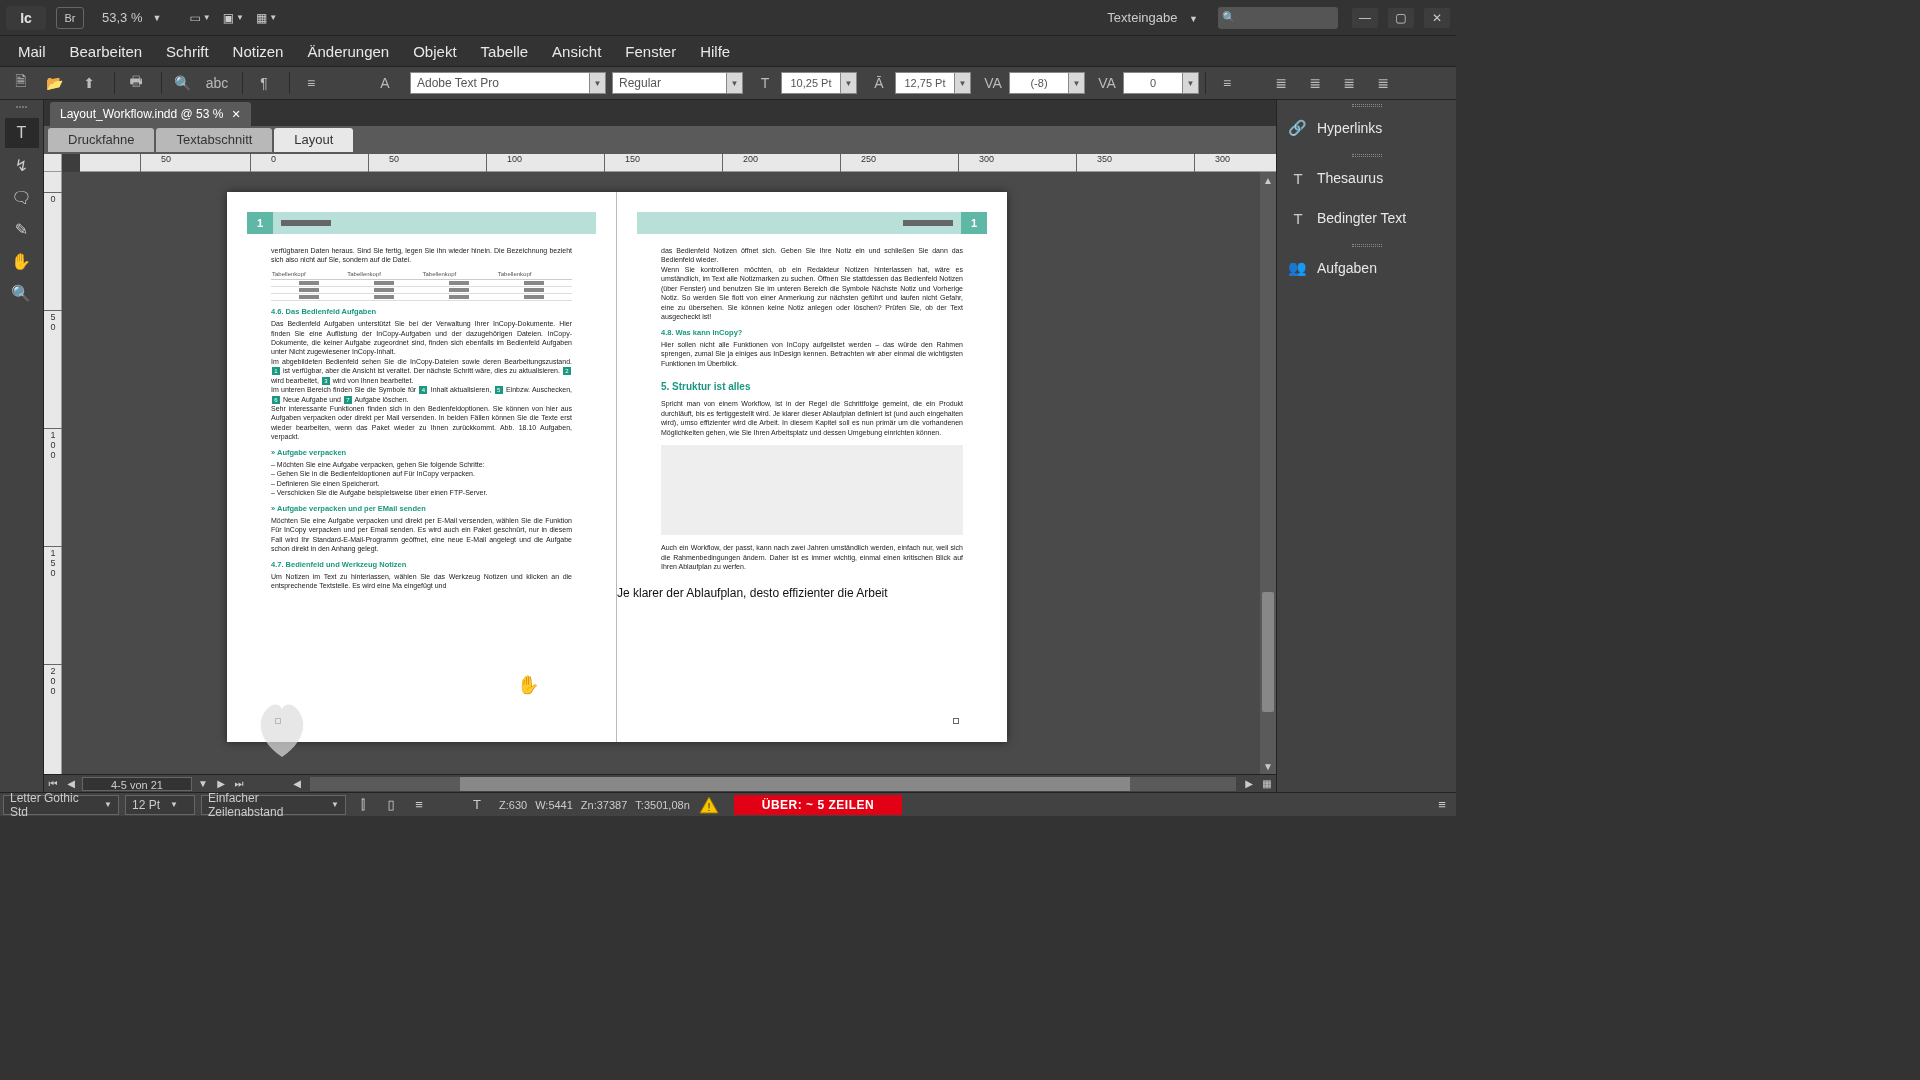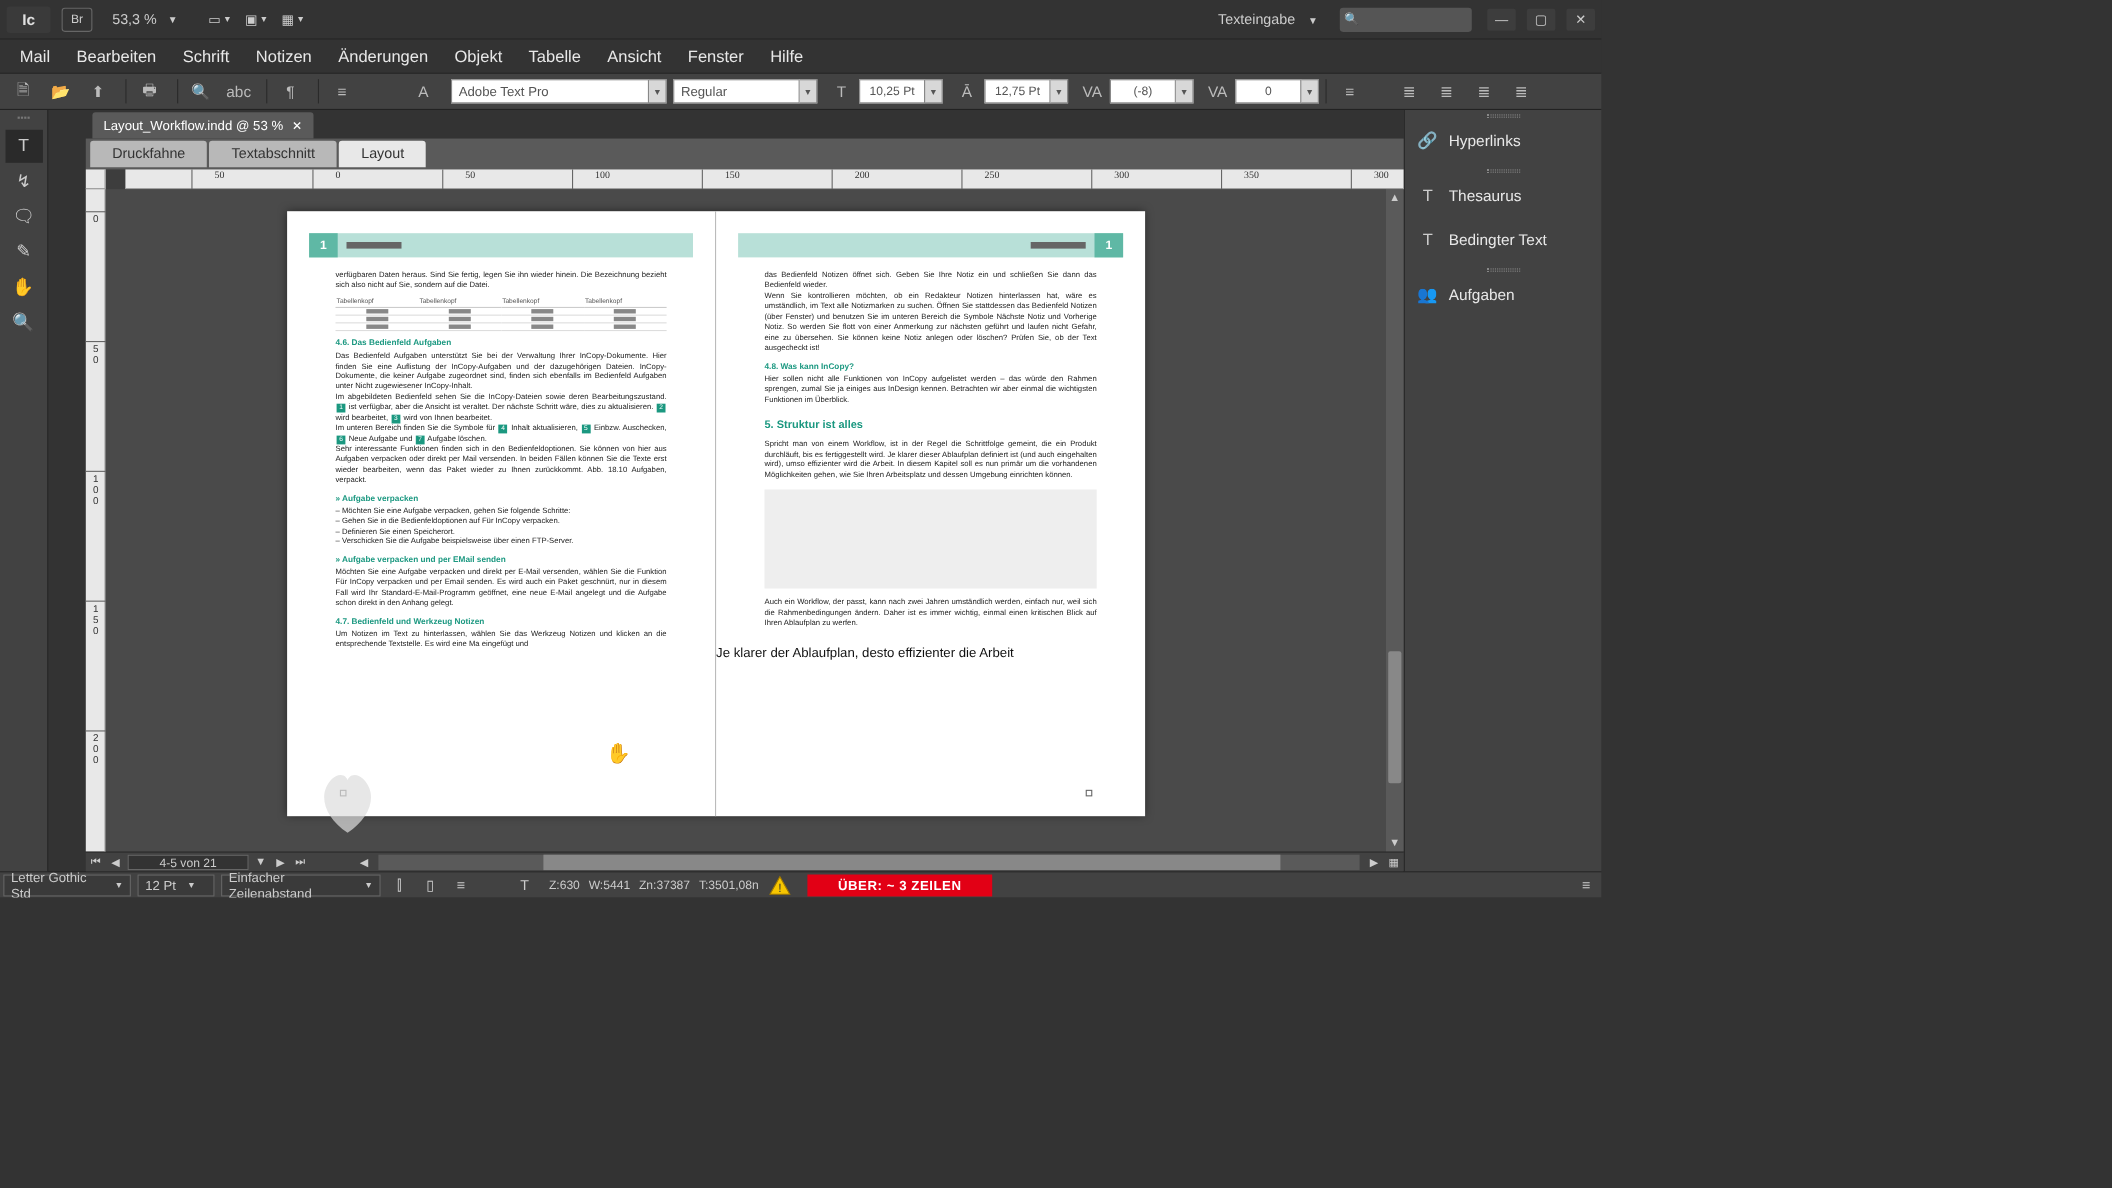--- a/index.html
+++ b/index.html
@@ -38,29 +38,29 @@
 .main { display: flex; height: calc(100% - 36px - 30px - 34px - 24px); }
 
 
 .toolstrip { width: 44px; background: #424242; display: flex; flex-direction: column; align-items: center; padding-top: 6px; border-right: 1px solid #222; }
 .toolstrip .grip { width: 30px; height: 6px; display:flex; gap:1px; margin-bottom:6px; justify-content:center; }
 .toolstrip .grip span { width:2px; height:2px; background:#777; }
 .toolstrip .tool { width: 34px; height: 30px; display: flex; align-items: center; justify-content: center; color: #ccc; font-size: 16px; margin-bottom: 2px; cursor: pointer; }
 .toolstrip .tool.active { background: #2a2a2a; }
 
 
-.docarea { flex: 1; display: flex; flex-direction: column; background: #3d3d3d; position: relative; margin-left: 34px; }
+.docarea { flex: 1; display: flex; flex-direction: column; background: #3d3d3d; position: relative; }
 .docarea .tab-row { height: 26px; display: flex; align-items: flex-end; padding-left: 6px; background: #333; }
 .docarea .doc-tab { height: 24px; background: #5a5a5a; padding: 3px 10px; display: flex; align-items: center; font-size: 12px; color: #fff; border-radius: 3px 3px 0 0; margin-right: 2px; }
 .docarea .doc-tab .close { margin-left: 8px; font-size: 11px; cursor: pointer; }
 .docarea .view-tabs { height: 28px; background: #5a5a5a; display: flex; align-items: center; padding-left: 4px; }
 .docarea .view-tab { height: 24px; padding: 4px 20px; color: #333; font-size: 13px; cursor: pointer; border-radius: 3px 3px 0 0; margin-right: 2px; background: #b8b8b8; }
 .docarea .view-tab.active { background: #e8e8e8; }
 .docarea .ruler-h { height: 18px; background: #e8e8e8; position: relative; margin-left: 18px; border-bottom: 1px solid #999; }
-.docarea .ruler-h .tick { position: absolute; top: 0; height: 32px; border-left: 1px solid #666; font-size: 9px; color: #333; padding-left: 20px; line-height: 10px; font-family: Liberation Serif, serif; }
+.docarea .ruler-h .tick { position: absolute; top: 0; height: 32px; border-left: 1px solid #666; font-size: 9px; color: #333; padding-left: 20px; line-height: 10px; }
 .docarea .canvas-wrap { flex: 1; display: flex; }
 .docarea .ruler-v { width: 18px; background: #e8e8e8; border-right: 1px solid #999; position: relative; }
 .docarea .ruler-v .tick { position: absolute; left: 0; width: 18px; border-top: 1px solid #666; font-size: 9px; color: #333; padding-top: 1px; text-align: center; }
 .docarea .canvas { flex: 1; background: #4a4a4a; overflow: hidden; position: relative; }
 .docarea .scroll-track-v { width: 16px; background: #5a5a5a; position: relative; }
 .docarea .scroll-thumb-v { position:absolute; left:2px; width:12px; top:420px; height:120px; background:#888; border-radius:2px; }
 .docarea .scroll-arrow { position:absolute; left:0; width:16px; height:16px; display:flex; align-items:center; justify-content:center; color:#ccc; font-size:10px; }
 
 
 .spread { position: absolute; left: 165px; top: 20px; width: 780px; height: 550px; background: #fff; display: flex; box-shadow: 0 0 8px rgba(0,0,0,0.5); }
@@ -435,16 +435,16 @@
   <span class="stat">Z:630</span>
   <span class="stat">W:5441</span>
   <span class="stat">Zn:37387</span>
   <span class="stat">T:3501,08n</span>
   <div class="caution">
     <svg viewBox="0 0 20 18" width="20" height="18">
         <polygon points="10,1 19,17 1,17" fill="#f7c600" stroke="#a07800"></polygon>
         <text x="10" y="15" font-size="11" text-anchor="middle" fill="#333">!</text>
       </svg>
   </div>
-  <div class="over">ÜBER:   ~ 3 ZEILEN</div>
+  <div class="over">ÜBER:   ~ 5 ZEILEN</div>
   <div style="flex:1"></div>
   <div class="sb-ico">≡</div>
 </div>
 
 </body></html>

